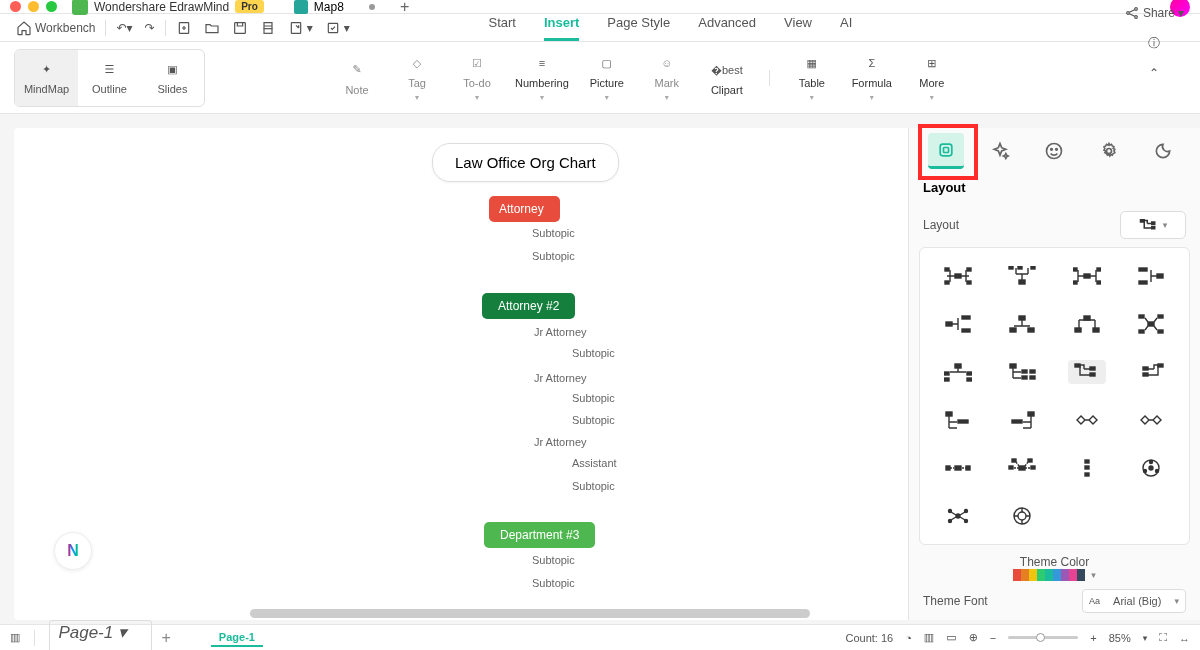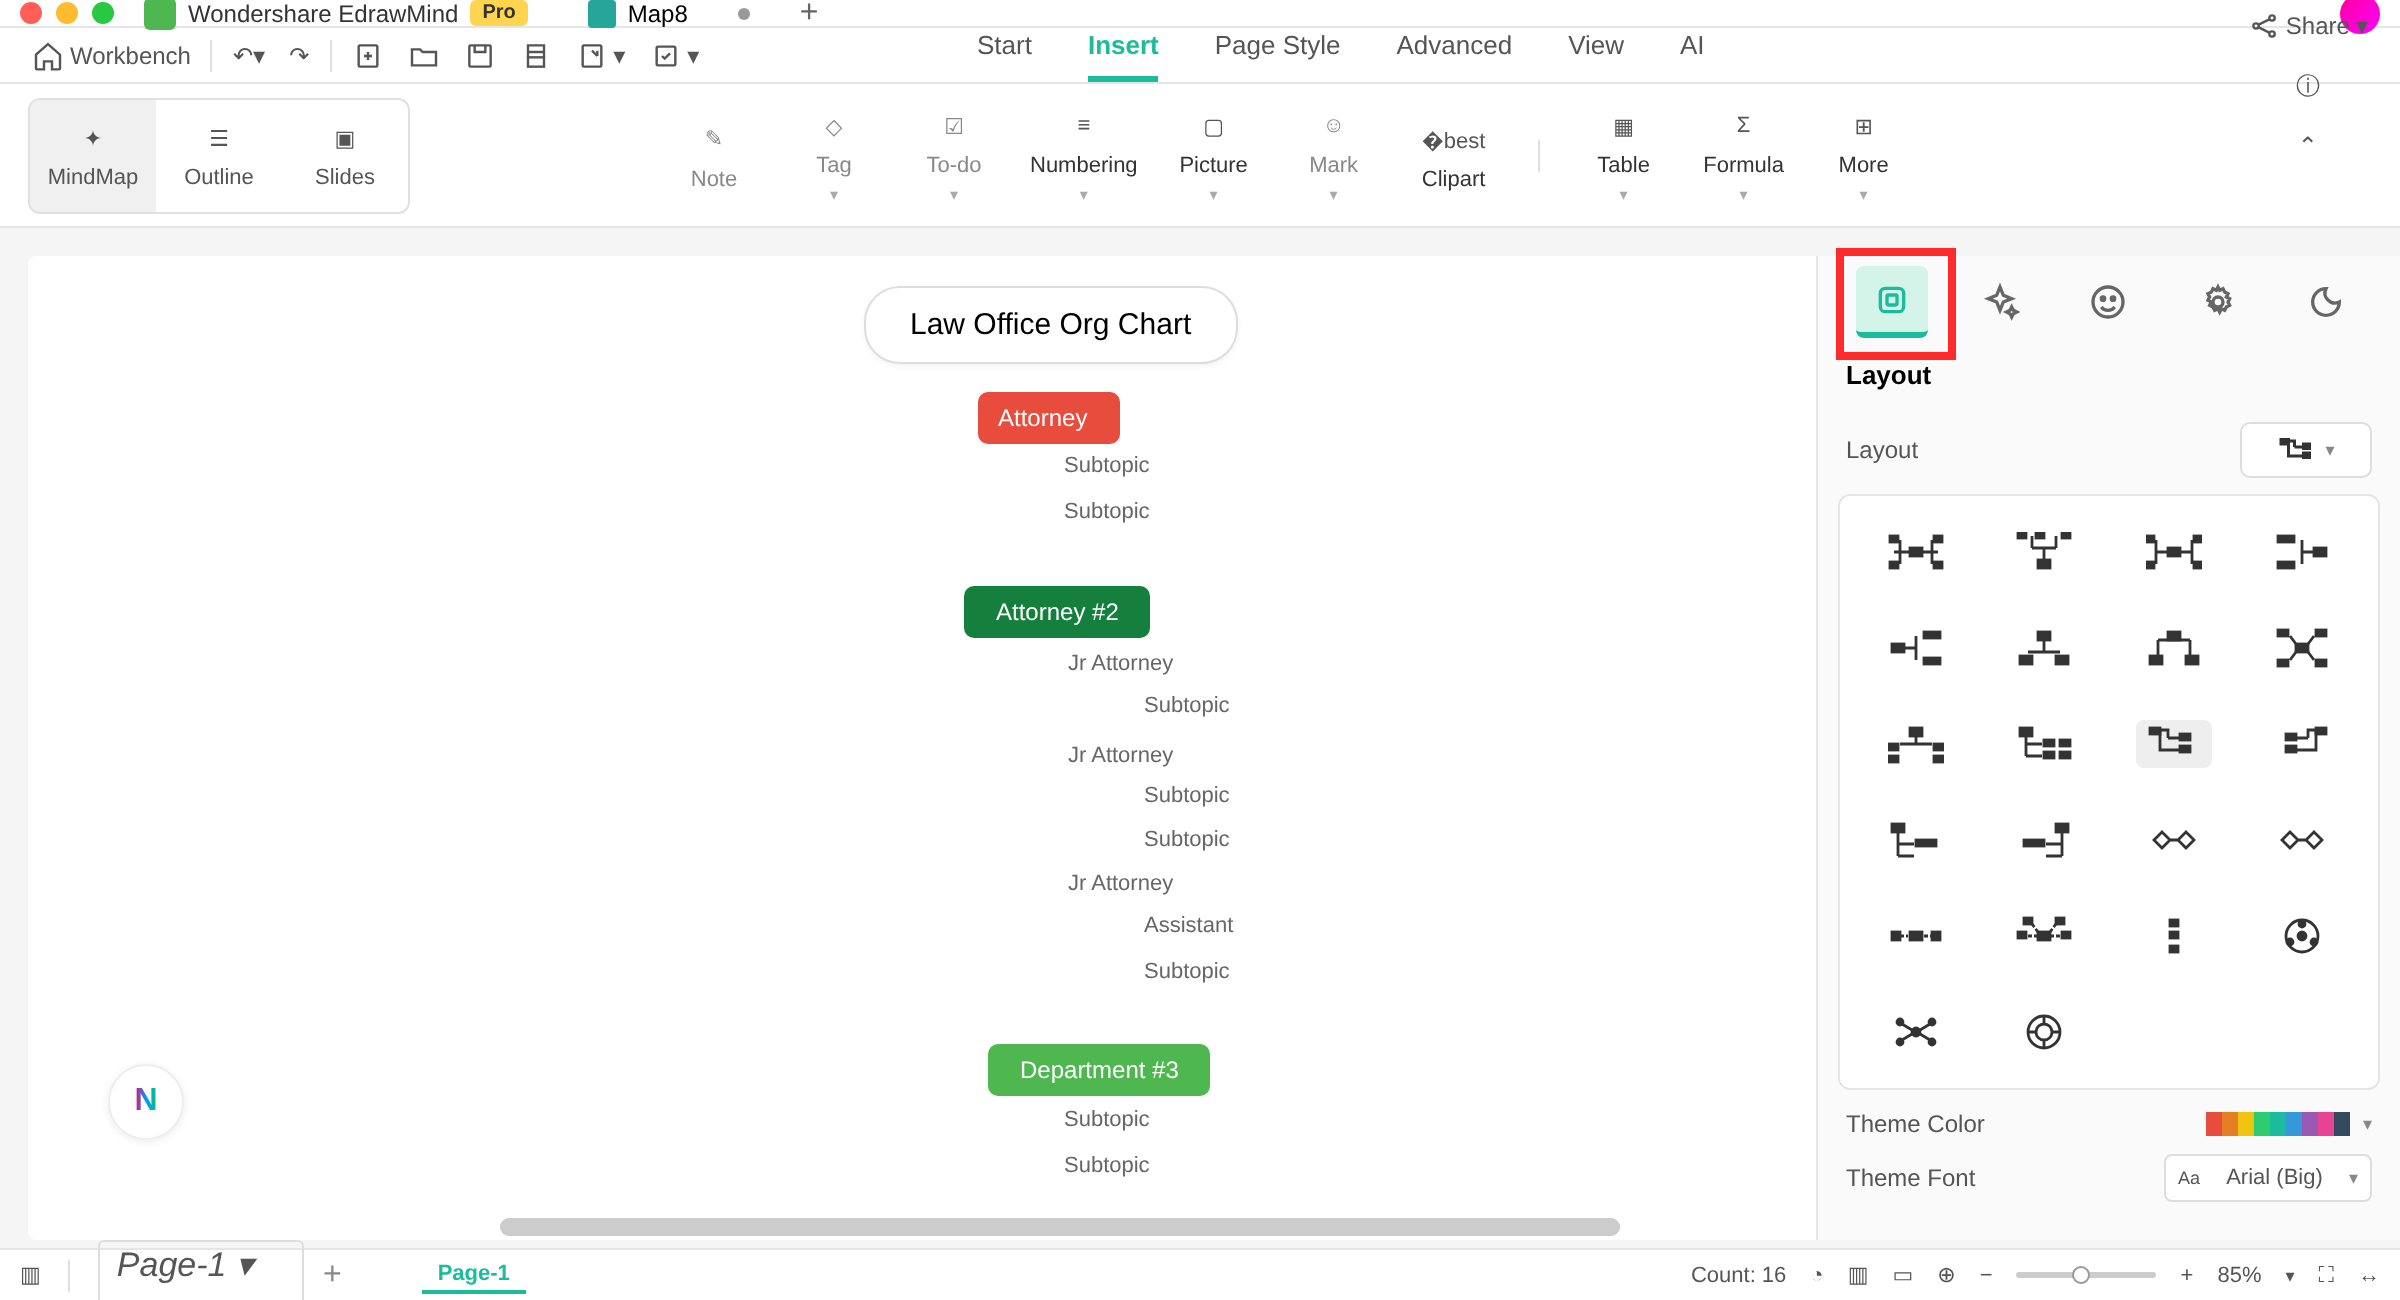--- a/index.html
+++ b/index.html
@@ -63,21 +63,21 @@
 .panel-tab { width: 36px; height: 36px; display: flex; align-items: center; justify-content: center; border-radius: 4px; color: #666; }
 .panel-tab.active { background: #d4f4ea; color: #1abc9c; border-bottom: 3px solid #1abc9c; }
 .red-box { position: absolute; right: 222px; top: 124px; width: 60px; height: 56px; border: 4px solid #ff2a2a; z-index: 10; pointer-events: none; }
 .panel-title { font-size: 13px; font-weight: 700; padding: 6px 14px 8px; }
 .panel-row { display: flex; align-items: center; justify-content: space-between; padding: 8px 14px; font-size: 12px; color: #555; }
 .dropdown-btn { width: 66px; height: 28px; border: 1px solid #ddd; border-radius: 5px; background: #fff; display: flex; align-items: center; justify-content: center; gap: 6px; }
 .layout-grid { background: #fff; margin: 0 10px; border: 1px solid #e5e5e5; border-radius: 6px; padding: 16px 10px; display: grid; grid-template-columns: repeat(4, 1fr); gap: 24px 8px; justify-items: center; }
 .layout-cell { width: 38px; height: 24px; display: flex; align-items: center; justify-content: center; border-radius: 4px; }
 .layout-cell.selected { background: #eee; }
 .layout-cell svg { width: 28px; height: 20px; }
-.theme-row { display: flex; align-items: center; justify-content: space-between; padding: 10px 14px 2px; font-size: 12px; color: #555; }
+.theme-row { display: flex; align-items: center; justify-content: space-between; padding: 10px 14px 2px; font-size: 12px; color: #555; flex-direction: column; }
 .swatches { display: flex; gap: 0; }
 .swatch { width: 8px; height: 12px; }
 .font-row { display: flex; align-items: center; justify-content: space-between; padding: 6px 14px; font-size: 12px; color: #555; }
 .font-select { width: 104px; height: 24px; border: 1px solid #ddd; border-radius: 4px; background: #fff; font-size: 11px; padding: 0 6px; display: flex; align-items: center; justify-content: space-between; overflow: hidden; }
 
 
 .bottombar { position: absolute; bottom: 0; left: 0; right: 0; height: 26px; background: #fff; border-top: 1px solid #e5e5e5; display: flex; align-items: center; font-size: 11px; color: #555; padding: 0 10px; }
 .bb-left { display: flex; align-items: center; gap: 10px; }
 .page-select { border: 1px solid #ddd; border-radius: 3px; padding: 1px 24px 12px 8px; font-size: 17px; font-style: italic; }
 .page-tab { color: #1abc9c; font-weight: 600; border-bottom: 2px solid #1abc9c; padding: 2px 8px; margin-left: 30px; }
@@ -281,21 +281,21 @@
   <div class="node gold" style="left:468px;top:165px">Attorney #2</div>
   <div class="sub" style="left:520px;top:198px">Jr Attorney</div>
   <div class="sub" style="left:558px;top:219px">Subtopic</div>
   <div class="sub" style="left:520px;top:244px">Jr Attorney</div>
   <div class="sub" style="left:558px;top:264px">Subtopic</div>
   <div class="sub" style="left:558px;top:286px">Subtopic</div>
   <div class="sub" style="left:520px;top:308px">Jr Attorney</div>
   <div class="sub" style="left:558px;top:329px">Assistant</div>
   <div class="sub" style="left:558px;top:352px">Subtopic</div>
 
-  <div class="node green" style="left:480px;top:394px">Department #3</div>
+  <div class="node green" style="left:470px;top:394px">Department #3</div>
   <div class="sub" style="left:518px;top:426px">Subtopic</div>
   <div class="sub" style="left:518px;top:449px">Subtopic</div>
 
   <div class="assistant">
     <span style="font-weight:700;background:linear-gradient(90deg,#f06,#09f,#0c6);-webkit-background-clip:text;color:transparent">N</span>
   </div>
 </div>
 
 <div class="hscroll"></div>
 

